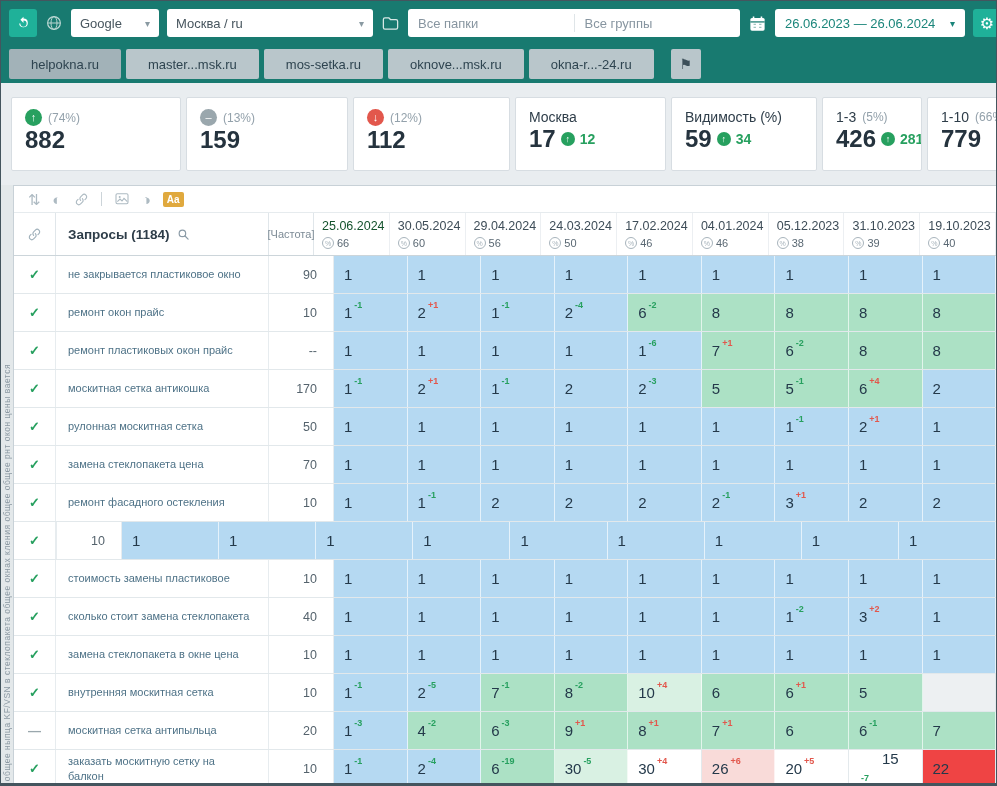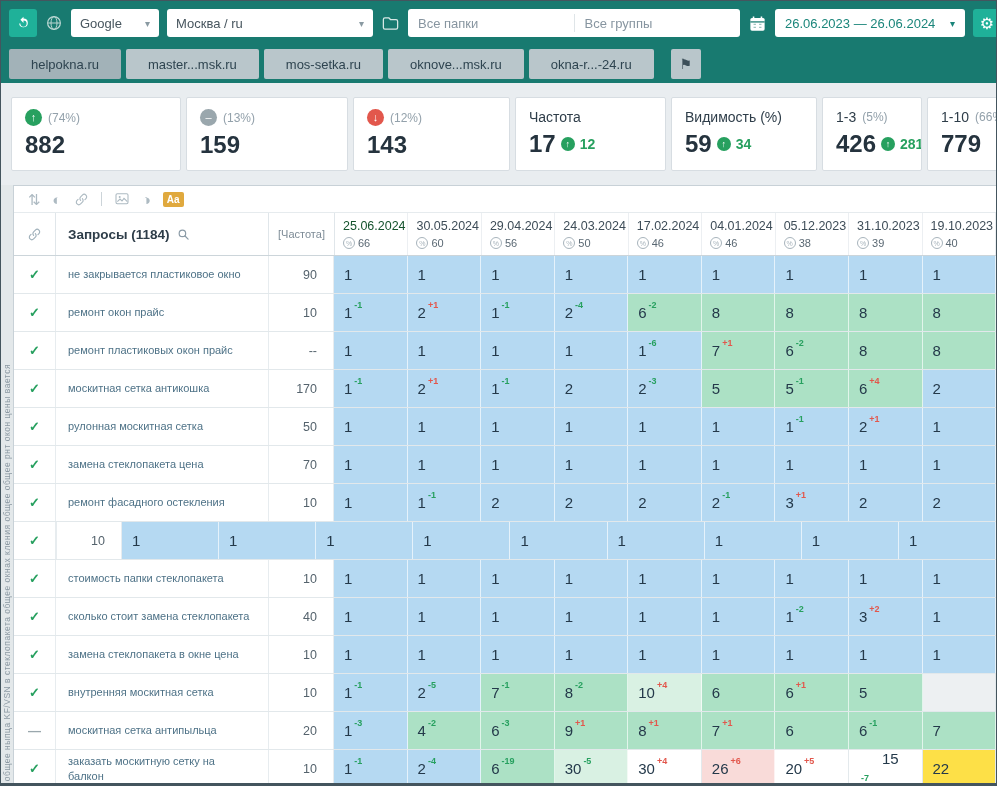--- a/index.html
+++ b/index.html
@@ -33,40 +33,40 @@
 .cards .card:nth-child(1){width:170px}
 .cards .card:nth-child(2){width:162px}
 .cards .card:nth-child(3){width:157px}
 .cards .card:nth-child(4){width:151px}
 .cards .card:nth-child(5){width:146px}
 .cards .card:nth-child(6){width:100px}
 .cards .card:nth-child(7){width:120px}
 .card .top{display:flex;align-items:center;gap:6px;white-space:nowrap}
 .card .pct{font-size:12px;color:#93a1ab}
 .card .lbl{font-size:14px;color:#2e3d49}
-.card .val{font-size:24px;font-weight:bold;color:#25333e;margin-top:5px;display:flex;align-items:center;gap:5px;white-space:nowrap}
+.card .val{font-size:24px;font-weight:bold;color:#25333e;display:flex;align-items:center;gap:5px;white-space:nowrap}
 .ic{width:17px;height:17px;border-radius:50%;color:#fff;font-size:11px;line-height:1;display:flex;align-items:center;justify-content:center;flex:none}
 .ic.up{background:#27a05f}
 .ic.minus{background:#9aa7ad}
 .ic.down{background:#e2574c}
 .ic.mini{width:14px;height:14px;font-size:9px}
 .delta{color:#27a05f;font-size:14px;font-weight:bold}
 
 .sidestrip{position:absolute;left:0;top:184px;bottom:0;width:12px;background:#e3e8ea;overflow:hidden;cursor:pointer}
 .sidestrip span{position:absolute;bottom:2px;left:1px;writing-mode:vertical-rl;transform:rotate(180deg);font-size:8.5px;color:#8a98a2;white-space:nowrap;letter-spacing:.5px}
 
 .tablewrap{position:absolute;left:12px;top:184px;right:0;bottom:0;background:#fff;border:1px solid #c8d1d7;border-right:none;border-bottom:none;display:flex;flex-direction:column;overflow:hidden}
 .toolbar{height:26px;display:flex;align-items:center;gap:12px;padding:0 14px;flex:none}
 .ticon{color:#adbac2;font-size:15px;line-height:1;cursor:pointer;display:flex;align-items:center}
 .tdiv{width:1px;height:14px;background:#ccd4d9}
 .aa{background:#e0a93e;color:#fff;font-size:10px;font-weight:bold;padding:2px 4px;border-radius:2px;cursor:pointer}
 .thead{display:flex;flex:none;height:44px;border-top:1px solid #e6ebee;border-bottom:1px solid #ccd5da}
 .th-check{width:42px;flex:none;display:flex;align-items:center;justify-content:center;border-right:1px solid #e0e6ea}
 .th-query{width:212px;flex:none;display:flex;align-items:center;gap:7px;padding-left:12px;font-size:13.5px;font-weight:bold;color:#2e3d49}
-.th-freq{width:67px;flex:none;display:flex;align-items:center;justify-content:center;font-size:11px;color:#7d8b96;border-left:1px solid #e0e6ea;border-right:1px solid #e0e6ea;text-align:right}
+.th-freq{width:46px;flex:none;display:flex;align-items:center;justify-content:center;font-size:11px;color:#7d8b96;border-left:1px solid #e0e6ea;border-right:1px solid #e0e6ea;text-align:right}
 .th-date{flex:1;padding:6px 0 0 8px;font-size:12.5px;color:#3e4d58;border-right:1px solid #eceff2;cursor:pointer;min-width:0}
 .th-date .dt{white-space:nowrap}
 .th-date.active .dt{color:#14532d;}
 .th-date .sub{display:flex;align-items:center;gap:3px;margin-top:4px}
 .pcirc{width:12px;height:12px;border:1px solid #a8b4bc;border-radius:50%;color:#a8b4bc;font-size:7px;line-height:1;display:flex;align-items:center;justify-content:center}
 .pnum{font-size:11px;color:#5a6873}
 .tbody{flex:1;overflow:hidden}
 .row{display:flex;height:38px;border-bottom:1px solid #e2e8eb}
 .c-check{width:42px;flex:none;display:flex;align-items:center;justify-content:center;color:#27a05f;font-size:13px;font-weight:bold;border-right:1px solid #e7ecef;cursor:pointer}
 .c-check.dash{color:#9aa7ad}
@@ -163,26 +163,26 @@
         <div class="val">
           <span>159</span>
         </div>
       </div>
       <div class="card">
         <div class="top">
           <span class="ic down">↓</span>
           <span class="pct">(12%)</span>
         </div>
         <div class="val">
-          <span>143</span>
+          <span>112</span>
         </div>
       </div>
       <div class="card">
         <div class="top">
-          <span class="lbl">Частота</span>
+          <span class="lbl">Москва</span>
         </div>
         <div class="val">
           <span>17</span>
           <span class="ic up mini">↑</span>
           <span class="delta">12</span>
         </div>
       </div>
       <div class="card">
         <div class="top">
           <span class="lbl">Видимость (%)</span>
@@ -602,21 +602,21 @@
           <div class="cell" style="background: rgb(181, 217, 242); border-right: 1px solid rgba(255, 255, 255, 0.65);">
             <span class="v">1</span>
           </div>
           <div class="cell" style="background: rgb(181, 217, 242); border-right: 1px solid rgba(255, 255, 255, 0.65);">
             <span class="v">1</span>
           </div>
         </div>
         <div class="row">
           <div class="c-check">✓</div>
           <div class="c-query">
-            <span>стоимость папки стеклопакета</span>
+            <span>стоимость замены пластиковое</span>
           </div>
           <div class="c-freq">10</div>
           <div class="cell" style="background: rgb(181, 217, 242); border-right: 1px solid rgba(255, 255, 255, 0.65);">
             <span class="v">1</span>
           </div>
           <div class="cell" style="background: rgb(181, 217, 242); border-right: 1px solid rgba(255, 255, 255, 0.65);">
             <span class="v">1</span>
           </div>
           <div class="cell" style="background: rgb(181, 217, 242); border-right: 1px solid rgba(255, 255, 255, 0.65);">
             <span class="v">1</span>
@@ -820,20 +820,20 @@
             <sup class="r">+6</sup>
           </div>
           <div class="cell" style="background: rgb(255, 255, 255); border-right: 1px solid rgb(227, 233, 236);">
             <span class="v">20</span>
             <sup class="r">+5</sup>
           </div>
           <div class="cell" style="background: rgb(255, 255, 255); border-right: 1px solid rgb(227, 233, 236); flex-direction: column;">
             <span class="v">15</span>
             <sup class="g">-7</sup>
           </div>
-          <div class="cell" style="background: #fde047; border-right: 1px solid rgb(227, 233, 236);">
+          <div class="cell" style="background: #ef4444; border-right: 1px solid rgb(227, 233, 236);">
             <span class="v">22</span>
           </div>
         </div>
       </div>
   </div>
 
 </div>
 
 </body></html>

